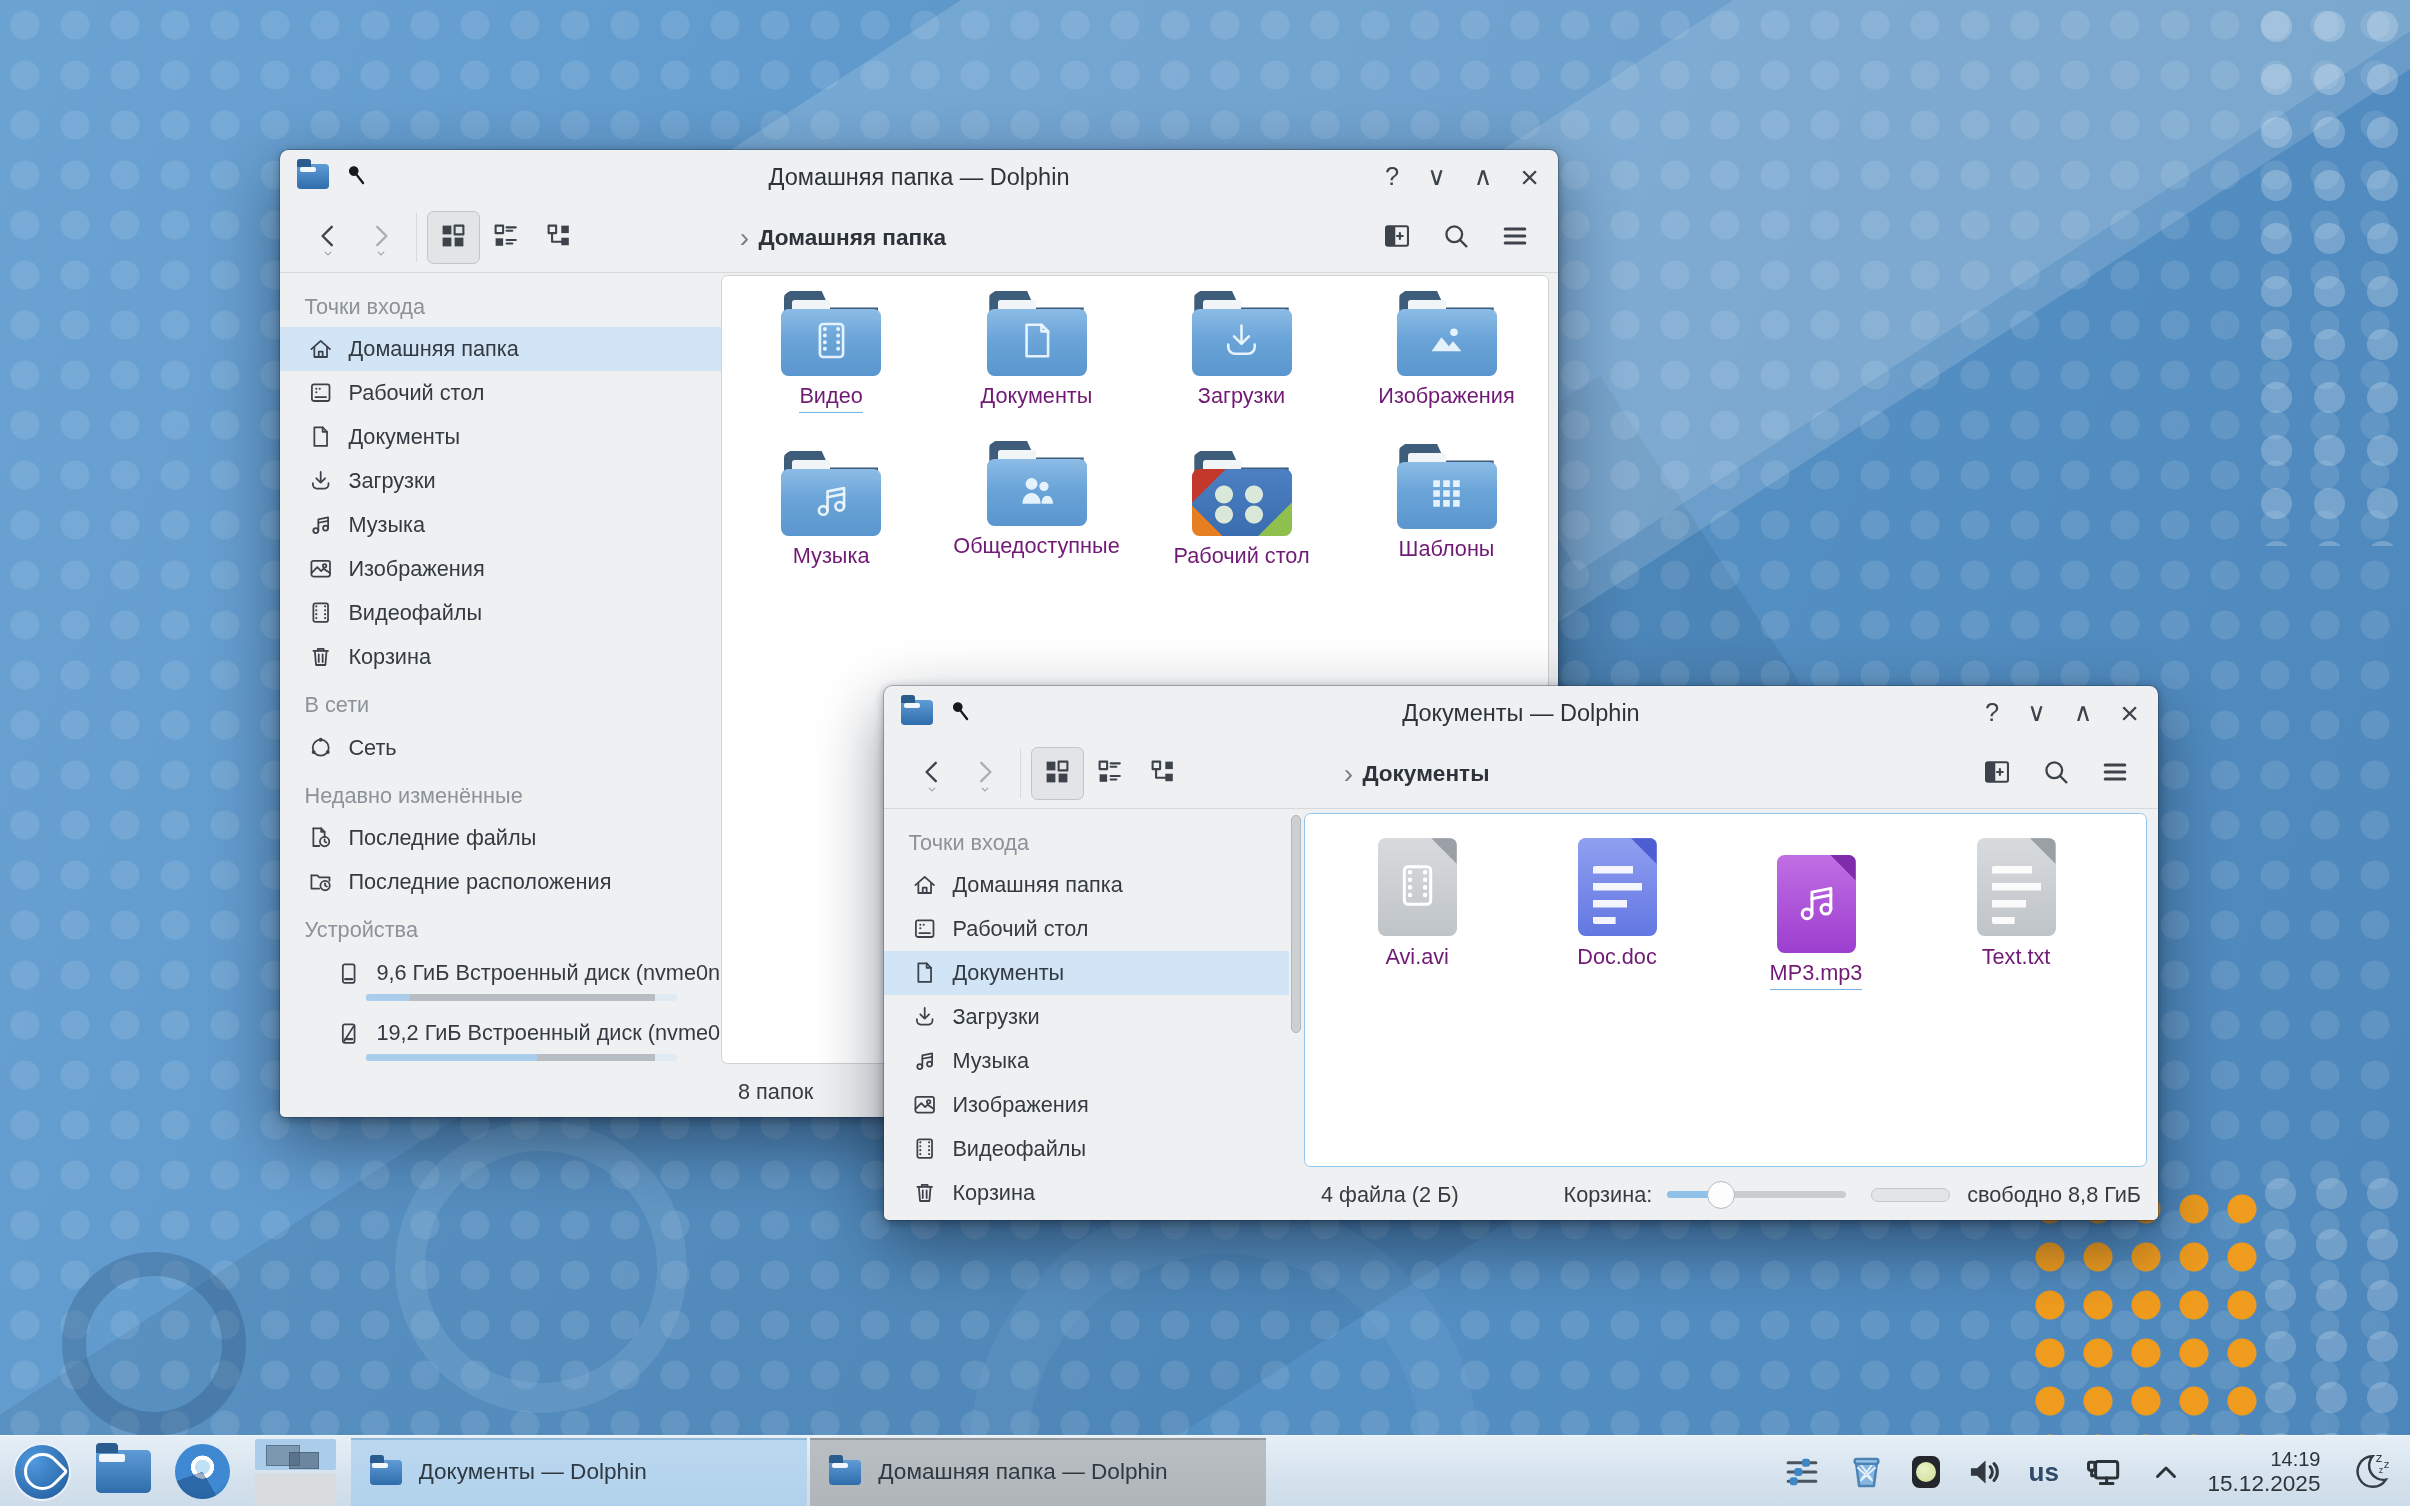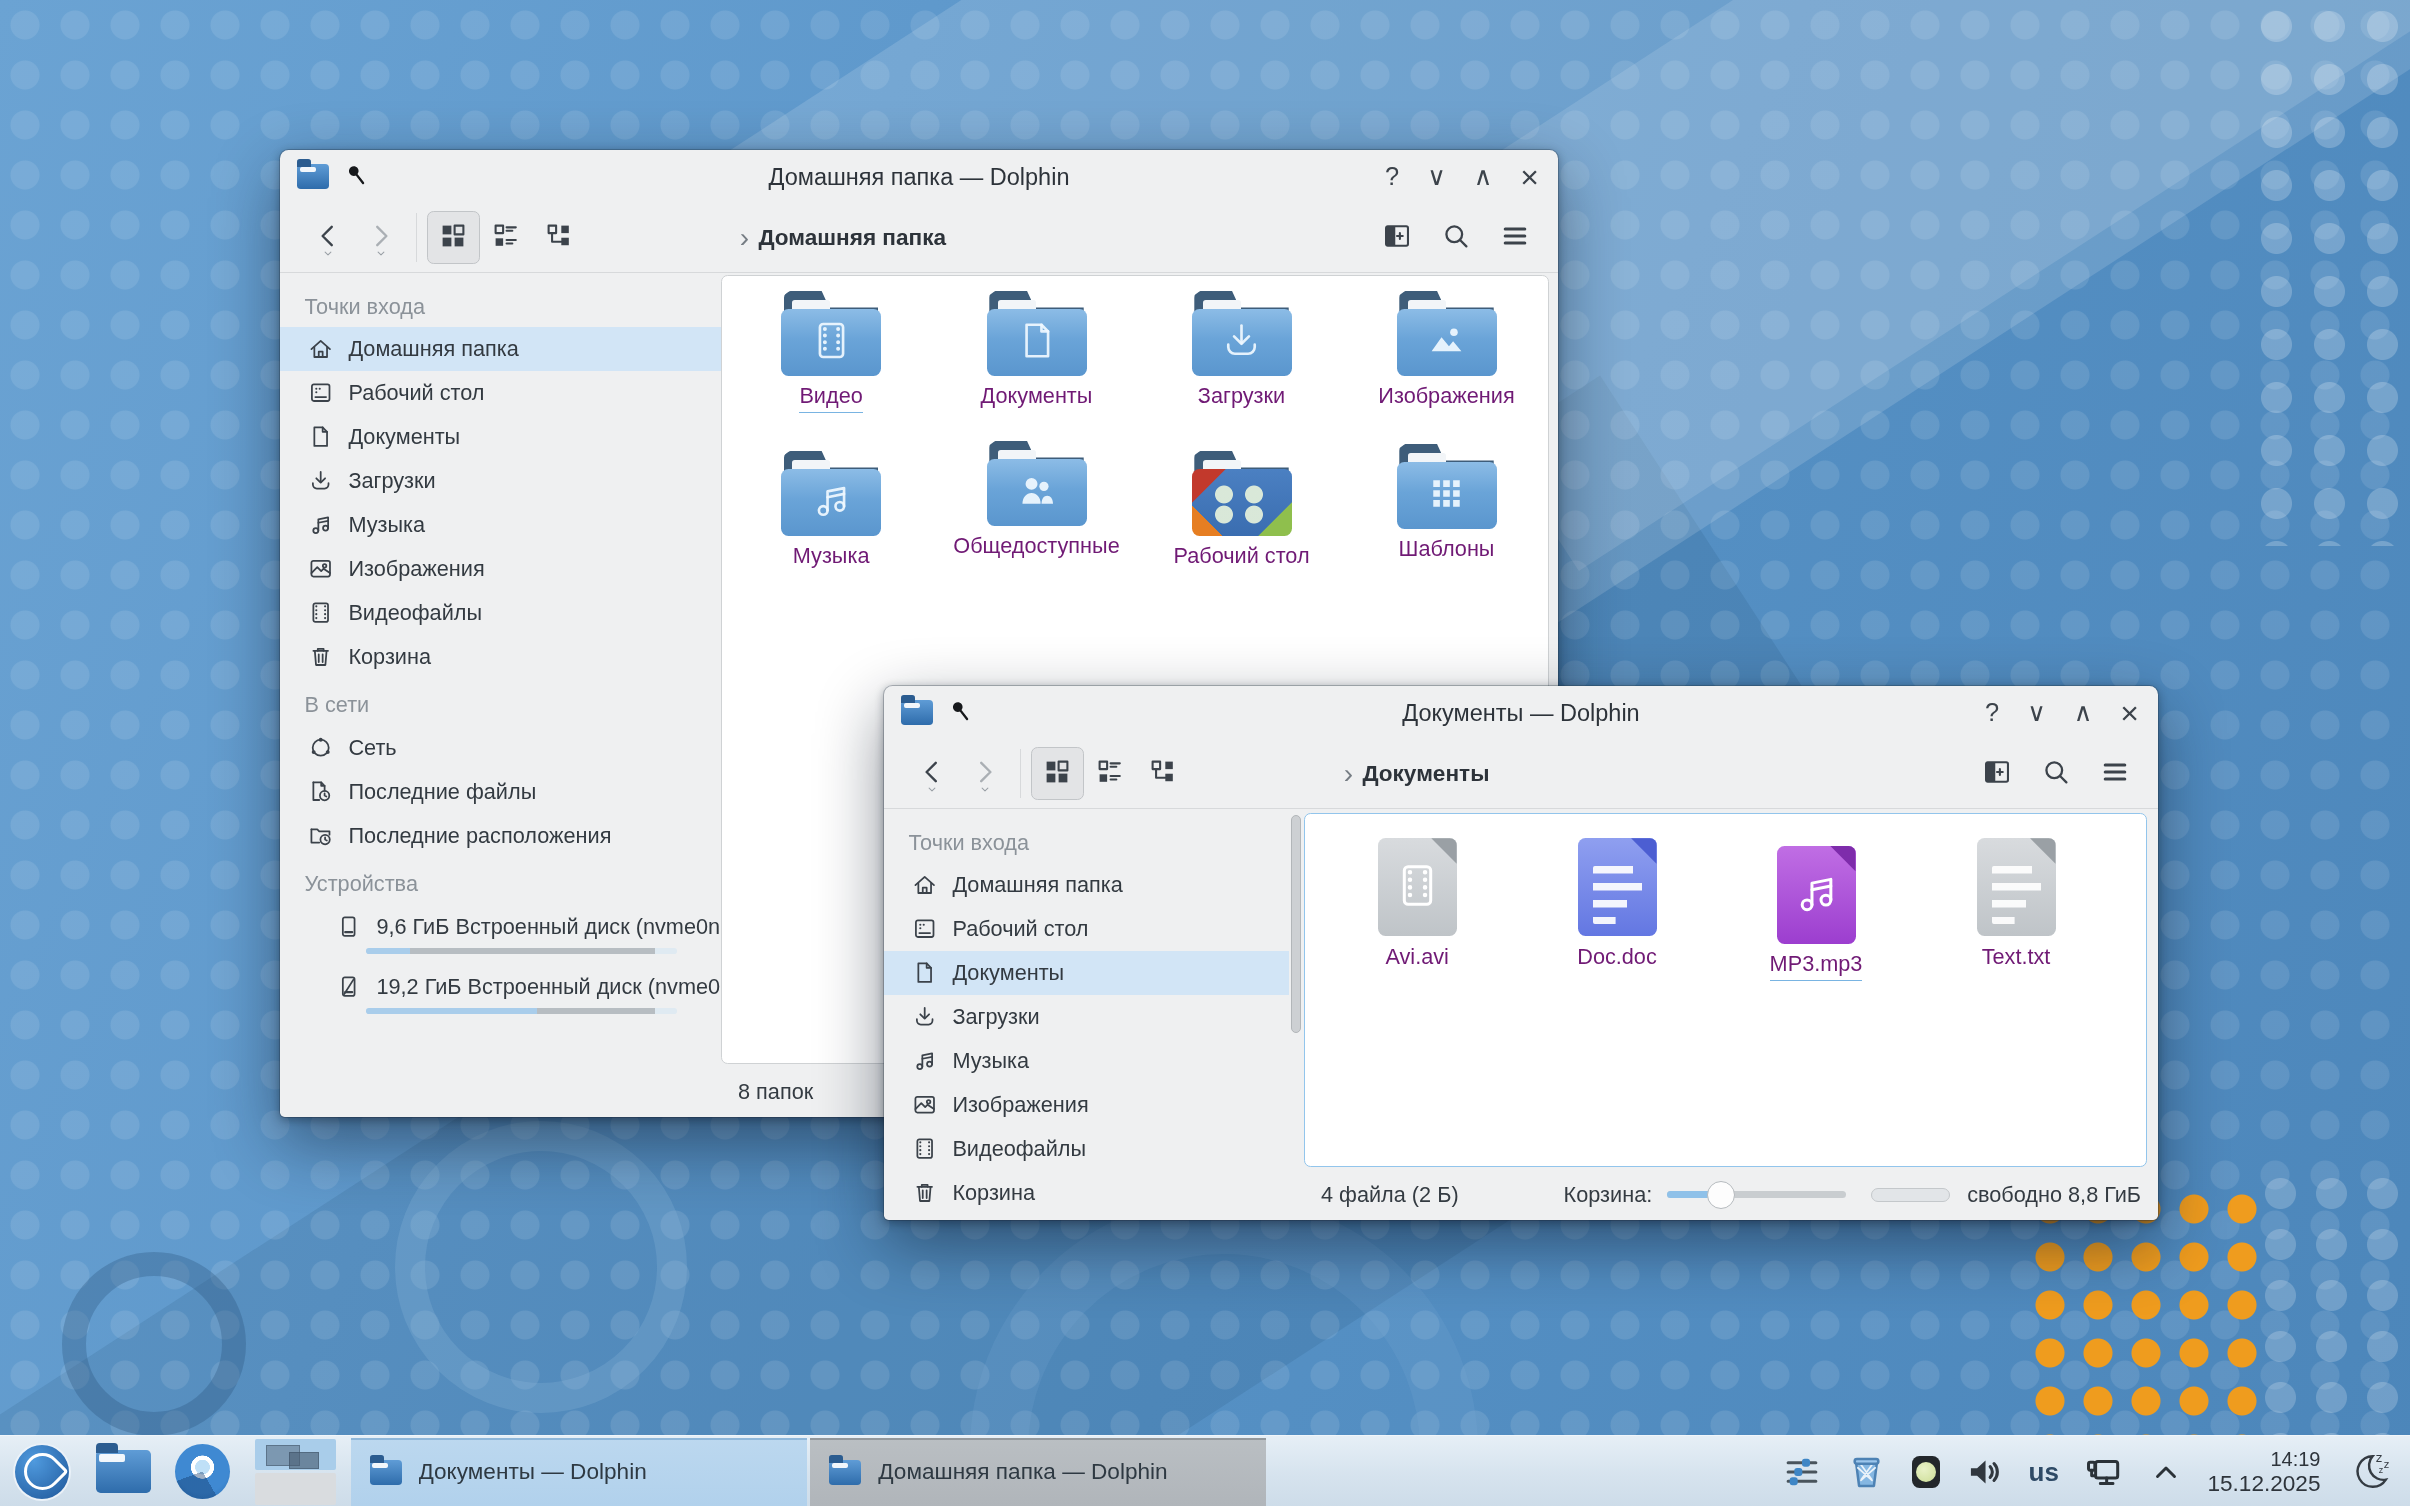--- a/index.html
+++ b/index.html
@@ -330,20 +330,21 @@
           <span class="icn">
             <svg viewBox="0 0 26 26" width="25.4" height="25.4" fill="none" stroke="currentColor" stroke-width="1.8" stroke-linecap="round" stroke-linejoin="round">
               <circle cx="13" cy="13" r="8.2"></circle>
               <circle cx="13" cy="4.8" r="2" fill="currentColor" stroke="none"></circle>
               <circle cx="5.8" cy="17.5" r="2" fill="currentColor" stroke="none"></circle>
               <circle cx="20.2" cy="17.5" r="2" fill="currentColor" stroke="none"></circle>
             </svg>
           </span>
           <span>Сеть</span>
         </div>
+        <div class="sec-header">Недавно изменённые</div>
         <div class="side-item">
           <span class="icn">
             <svg viewBox="0 0 26 26" width="25.4" height="25.4" fill="none" stroke="currentColor" stroke-width="1.8" stroke-linecap="round" stroke-linejoin="round">
               <path d="M5.5 3.5h8L17 7v5"></path>
               <path d="M13.5 3.5V7H17"></path>
               <path d="M5.5 3.5v18h6"></path>
               <circle cx="17" cy="17" r="4.8"></circle>
               <path d="M17 14.8V17l1.8 1"></path>
             </svg>
           </span>
@@ -650,21 +651,21 @@
       <div>
           <div class="cell" style="width: 200px; left: 12.2px; top: 24.5px;"><div class="page gray">
               <span class="icn"><svg viewBox="0 0 26 26" width="49" height="49" fill="none" stroke="currentColor" stroke-width="1.6" stroke-linecap="round" stroke-linejoin="round">
                   <rect x="6" y="3" width="14" height="20" rx="2"></rect>
                   <path d="M9 6h.01M9 10h.01M9 14h.01M9 18h.01M17 6h.01M17 10h.01M17 14h.01M17 18h.01" stroke-width="2.4"></path>
                 </svg></span>
             </div><span class="cell-label">Avi.avi</span></div>
           <div class="cell" style="width: 200px; left: 212px; top: 24.5px;"><div class="page blue">
               <div class="plines"></div>
             </div><span class="cell-label">Doc.doc</span></div>
-          <div class="cell" style="width: 200px; left: 411px; top: 32px;"><div class="page purple">
+          <div class="cell" style="width: 200px; left: 411px; top: 41px;"><div class="page purple">
               <span class="icn"><svg viewBox="0 0 26 26" width="49" height="49" fill="none" stroke="currentColor" stroke-width="1.6" stroke-linecap="round" stroke-linejoin="round">
                   <circle cx="8" cy="19" r="2.6"></circle>
                   <circle cx="18" cy="16.5" r="2.6"></circle>
                   <path d="M10.6 19V7.5l10-2v11"></path>
                   <path d="M10.6 11 20.6 9"></path>
                 </svg></span>
             </div><span class="cell-label current">MP3.mp3</span></div>
           <div class="cell" style="width: 200px; left: 611px; top: 24.5px;"><div class="page gray">
               <div class="plines"></div>
             </div><span class="cell-label">Text.txt</span></div>

